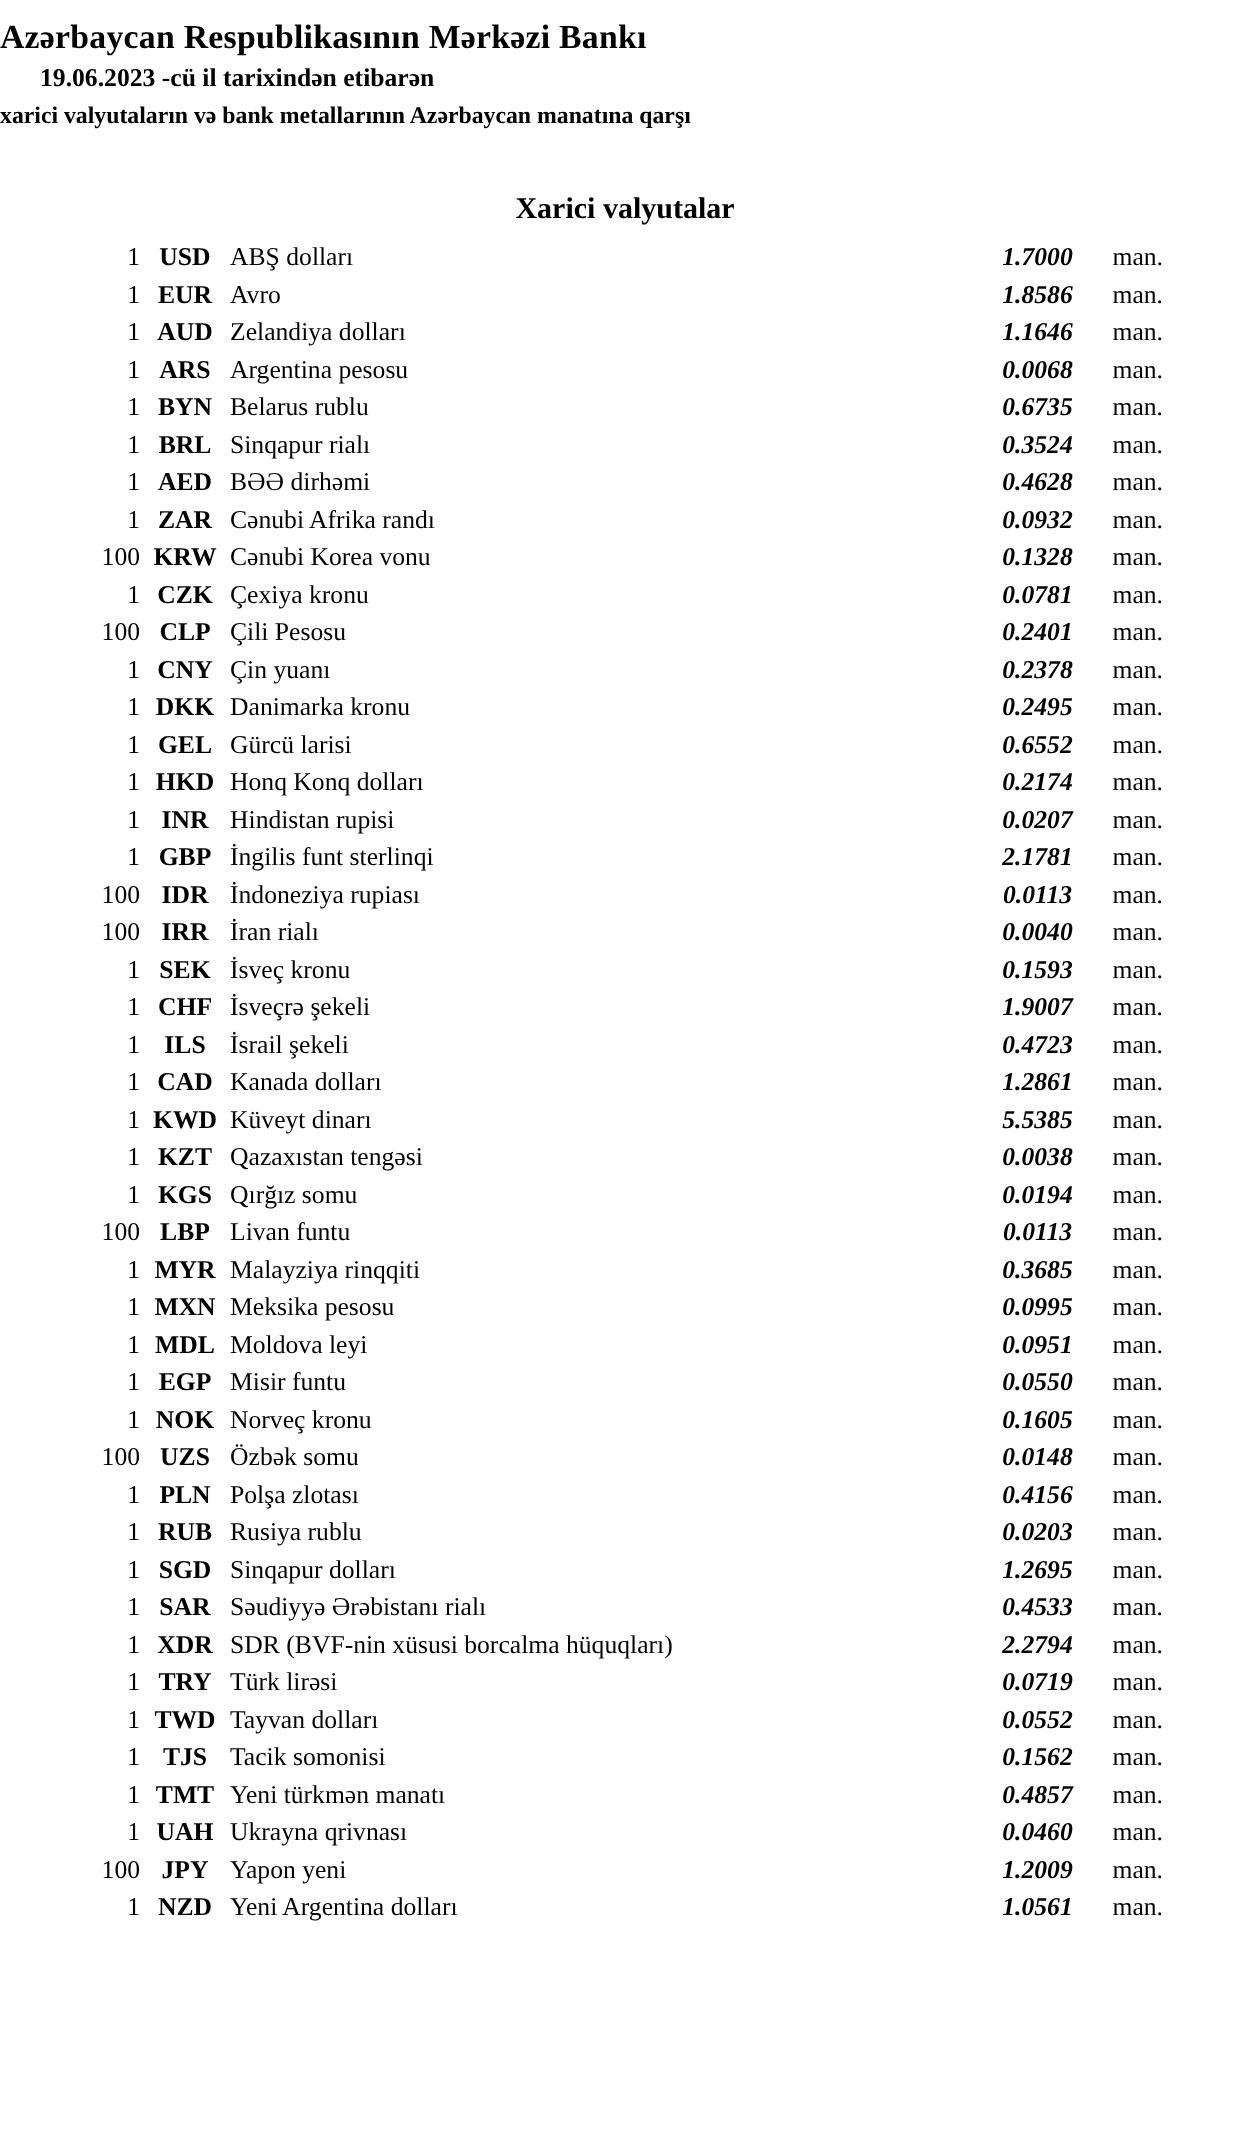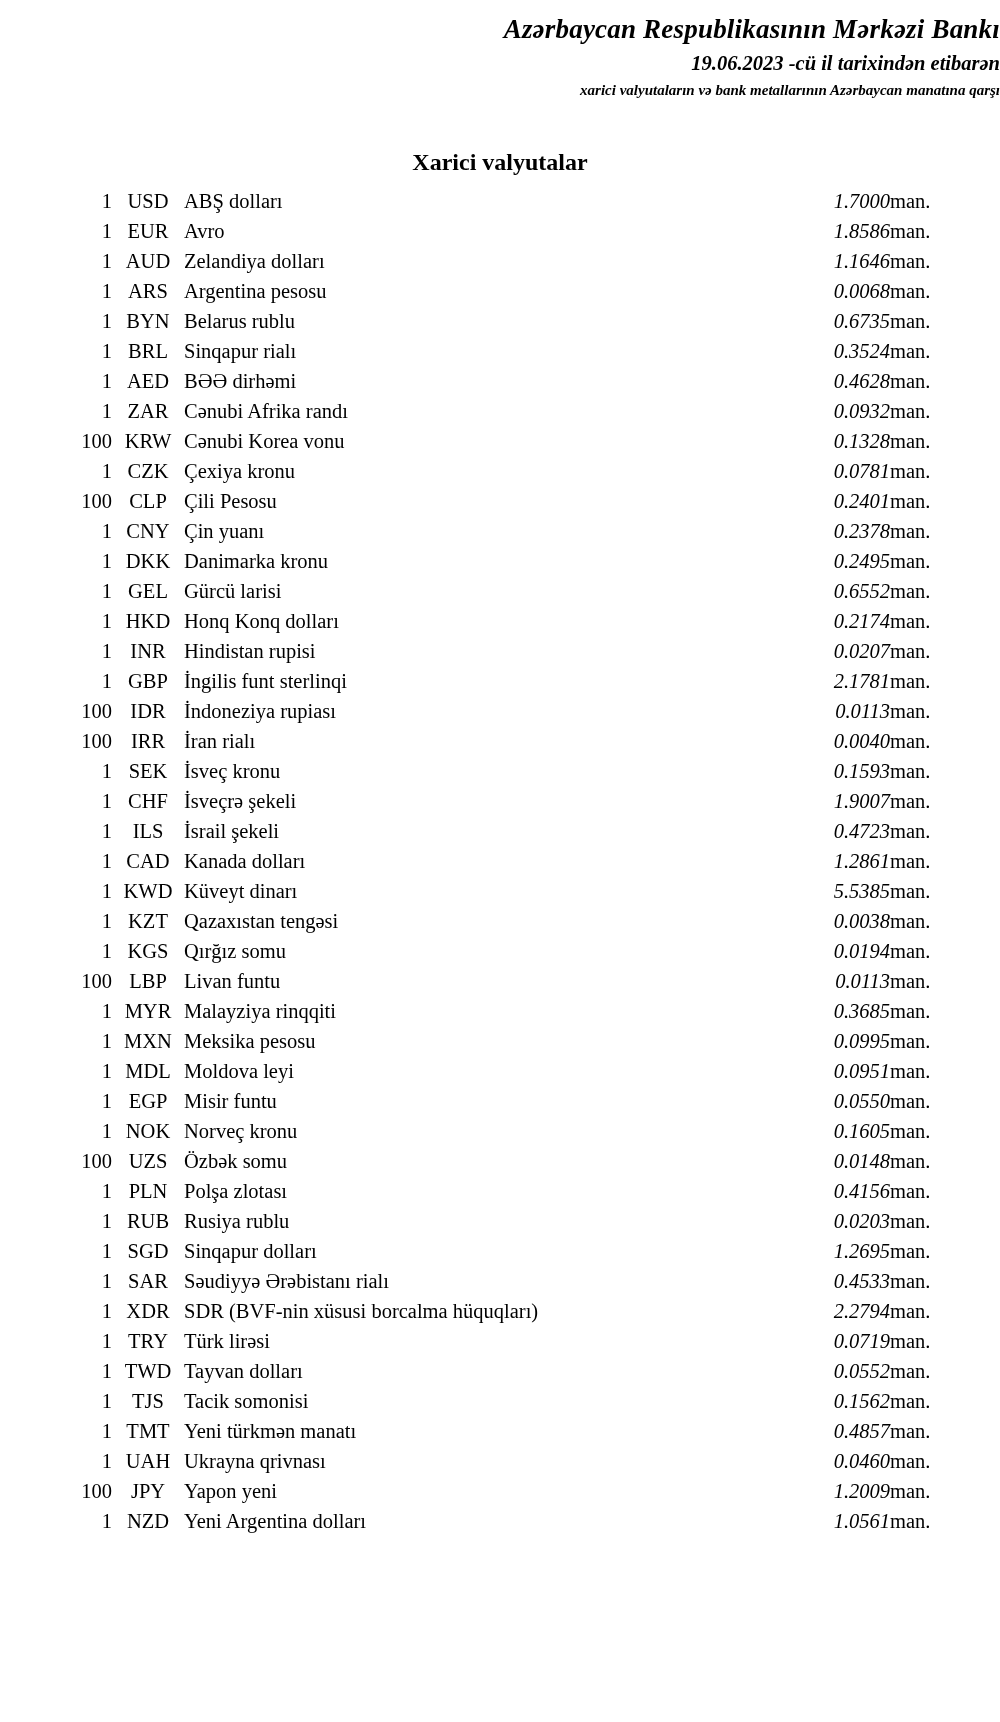--- a/index.html
+++ b/index.html
@@ -12,37 +12,36 @@
     min-height: 1722px;
     font-family: "Liberation Serif", "DejaVu Serif", serif;
     color: #000000;
   }
   .page {
     width: 1000px;
     padding-top: 14px;
     box-sizing: border-box;
   }
   .header {
-    text-align: right;
-    font-style: italic;
+    text-align: left;
   }
   .bank-name {
     font-size: 27px;
     font-weight: bold;
     letter-spacing: 0.2px;
     margin-bottom: 7px;
   }
   .date-line {
     font-size: 20.5px;
     font-weight: bold;
     margin-bottom: 7px;
     padding-left: 32px;
   }
   .subject-line {
-    font-size: 15px;
+    font-size: 19px;
     font-weight: bold;
     margin-bottom: 6px;
   }
   .bulletin-line {
     font-size: 21.5px;
     font-weight: bold;
     letter-spacing: 0.2px;
     margin-bottom: 4px;
   }
   .section-title {
@@ -65,28 +64,29 @@
     white-space: nowrap;
   }
   td.amount {
     width: 62px;
     text-align: right;
     padding-right: 12px;
   }
   td.code {
     width: 72px;
     text-align: center;
+    font-weight: bold;
   }
   td.name {
     padding-left: 19px;
   }
   td.value {
-    text-align: right;
+    text-align: center;
     font-style: italic;
-    font-weight: normal;
+    font-weight: bold;
     width: 120px;
   }
   td.unit {
     padding-left: 14px;
     width: 60px;
   }
 </style>
 </head>
 <body>
 

